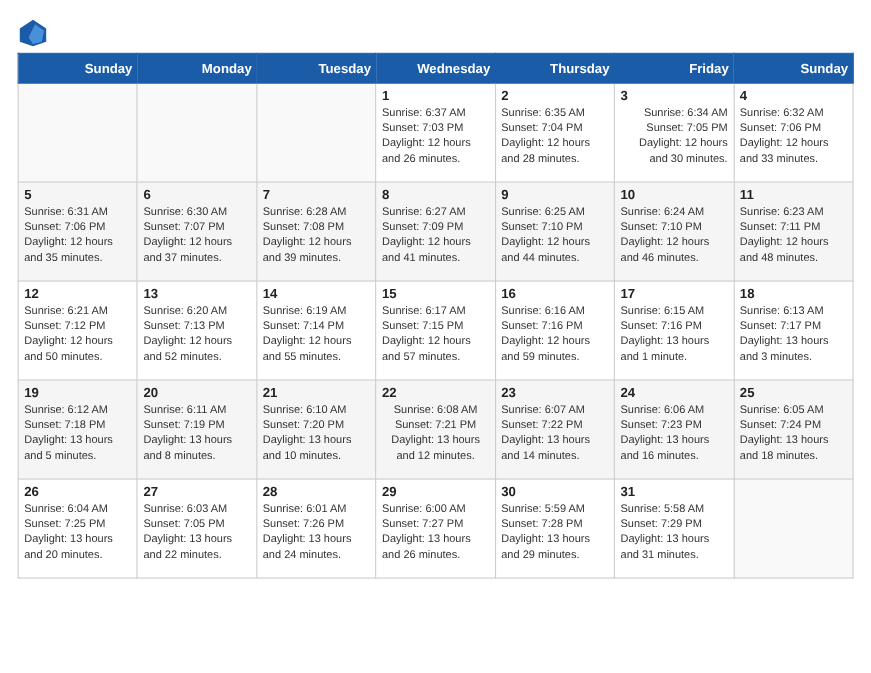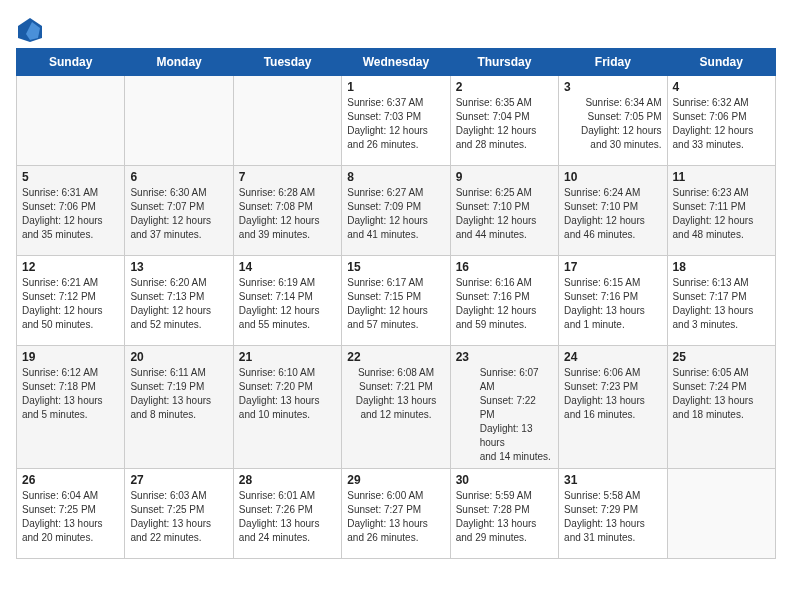--- a/index.html
+++ b/index.html
@@ -49,21 +49,21 @@
     .calendar {
       width: 100%;
       border-collapse: collapse;
       border: 1px solid #ccc;
       font-size: 11px;
     }
     .calendar th {
       background: #1a5ca8;
       color: #fff;
       padding: 6px 4px;
-      text-align: center;
+      text-align: right;
       font-size: 12px;
       border: 1px solid #1a5ca8;
     }
     .calendar td {
       border: 1px solid #ccc;
       vertical-align: top;
       padding: 4px 5px;
       width: 108px;
       min-height: 80px;
       height: 90px;
@@ -282,21 +282,21 @@
         </td>
         <td>
           <div class="day-number">22</div>
           <div class="day-info" style="white-space: pre-line; text-align: center;">Sunrise: 6:08 AM
 Sunset: 7:21 PM
 Daylight: 13 hours
 and 12 minutes.</div>
         </td>
         <td>
           <div class="day-number">23</div>
-          <div class="day-info" style="white-space: pre-line; margin-left: 24px;">Sunrise: 6:07 AM
+          <div class="day-info" style="white-space: pre-line;">Sunrise: 6:07 AM
 Sunset: 7:22 PM
 Daylight: 13 hours
 and 14 minutes.</div>
         </td>
         <td>
           <div class="day-number">24</div>
           <div class="day-info" style="white-space: pre-line;">Sunrise: 6:06 AM
 Sunset: 7:23 PM
 Daylight: 13 hours
 and 16 minutes.</div>
@@ -313,21 +313,21 @@
         <td>
           <div class="day-number">26</div>
           <div class="day-info" style="white-space: pre-line;">Sunrise: 6:04 AM
 Sunset: 7:25 PM
 Daylight: 13 hours
 and 20 minutes.</div>
         </td>
         <td>
           <div class="day-number">27</div>
           <div class="day-info" style="white-space: pre-line;">Sunrise: 6:03 AM
-Sunset: 7:25 PM
+Sunset: 7:05 PM
 Daylight: 13 hours
 and 22 minutes.</div>
         </td>
         <td>
           <div class="day-number">28</div>
           <div class="day-info" style="white-space: pre-line;">Sunrise: 6:01 AM
 Sunset: 7:26 PM
 Daylight: 13 hours
 and 24 minutes.</div>
         </td>

